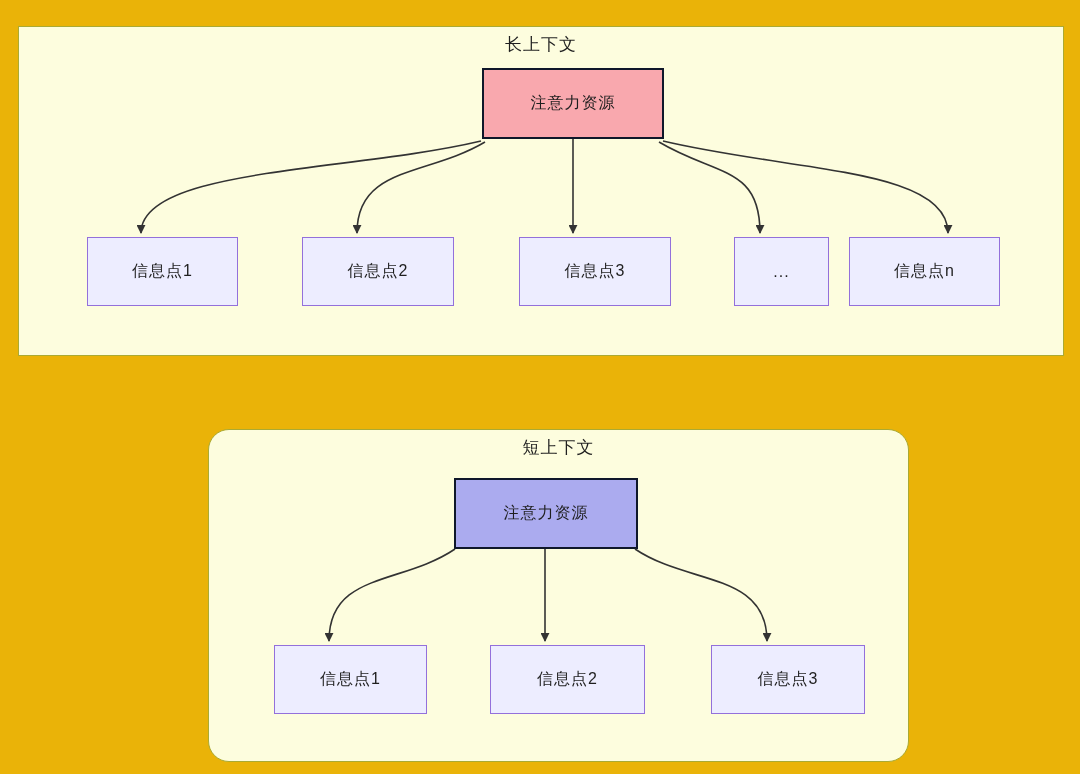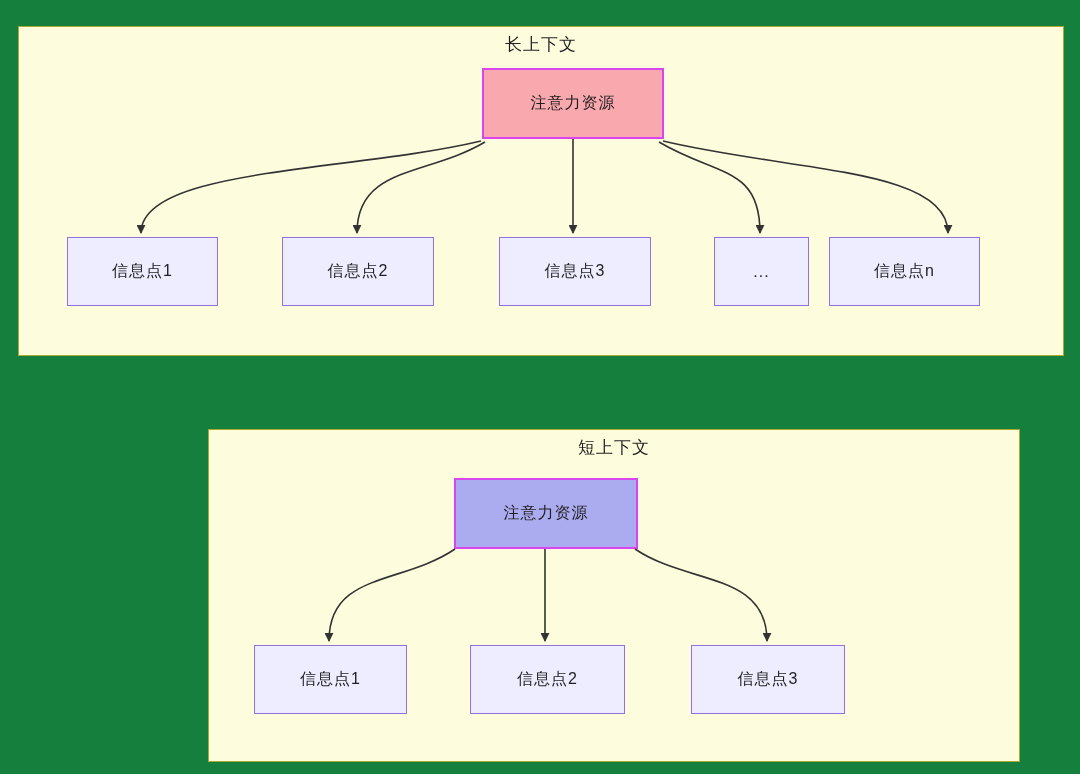--- a/index.html
+++ b/index.html
@@ -5,32 +5,32 @@
   html, body {
     margin: 0;
     padding: 0;
     background: #ffffff;
     font-family: "Liberation Sans", "DejaVu Sans", sans-serif;
   }
   .canvas {
     position: relative;
     width: 1080px;
     height: 774px;
-    background: #15803d;
+    background: #eab308;
     overflow: hidden;
   }
   .group {
     position: absolute;
     background: #FDFDDE;
     border: 1.5px solid #AAAA33;
     box-sizing: border-box;
     z-index: 1;
   }
   .group-long  { left: 18px;  top: 26px;  width: 1046px; height: 330px; }
-  .group-short { left: 208px; top: 429px; width: 812px;  height: 333px; }
+  .group-short { left: 208px; top: 429px; width: 701px;  height: 333px; border-radius: 21px; }
   .group-title {
     position: absolute;
     top: 6px;
     left: 0;
     width: 100%;
     text-align: center;
     font-size: 17px;
     color: #1f1f1f;
     letter-spacing: 1px;
   }
@@ -39,28 +39,29 @@
     box-sizing: border-box;
     display: flex;
     align-items: center;
     justify-content: center;
     font-size: 16px;
     color: #1f1f1f;
     letter-spacing: 1px;
     z-index: 10;
   }
   .root-node {
-    border: 2px solid #d946ef;
+    border: 2px solid #0f172a;
   }
   .root-long  { left: 463px; top: 41px; width: 182px; height: 71px; background: #F9A8AE; }
   .root-short { left: 245px; top: 48px; width: 184px; height: 71px; background: #ABABEF; }
   .info-node {
     background: #EDEDFF;
     border: 1.4px solid #9370DB;
     height: 69px;
+    margin-left: 20px;
   }
   
   .ln1 { left: 48px;  top: 210px; width: 151px; }
   .ln2 { left: 263px; top: 210px; width: 152px; }
   .ln3 { left: 480px; top: 210px; width: 152px; }
   .ln4 { left: 695px; top: 210px; width: 95px;  }
   .ln5 { left: 810px; top: 210px; width: 151px; }
   
   .sn1 { left: 45px;  top: 215px; width: 153px; }
   .sn2 { left: 261px; top: 215px; width: 155px; }

